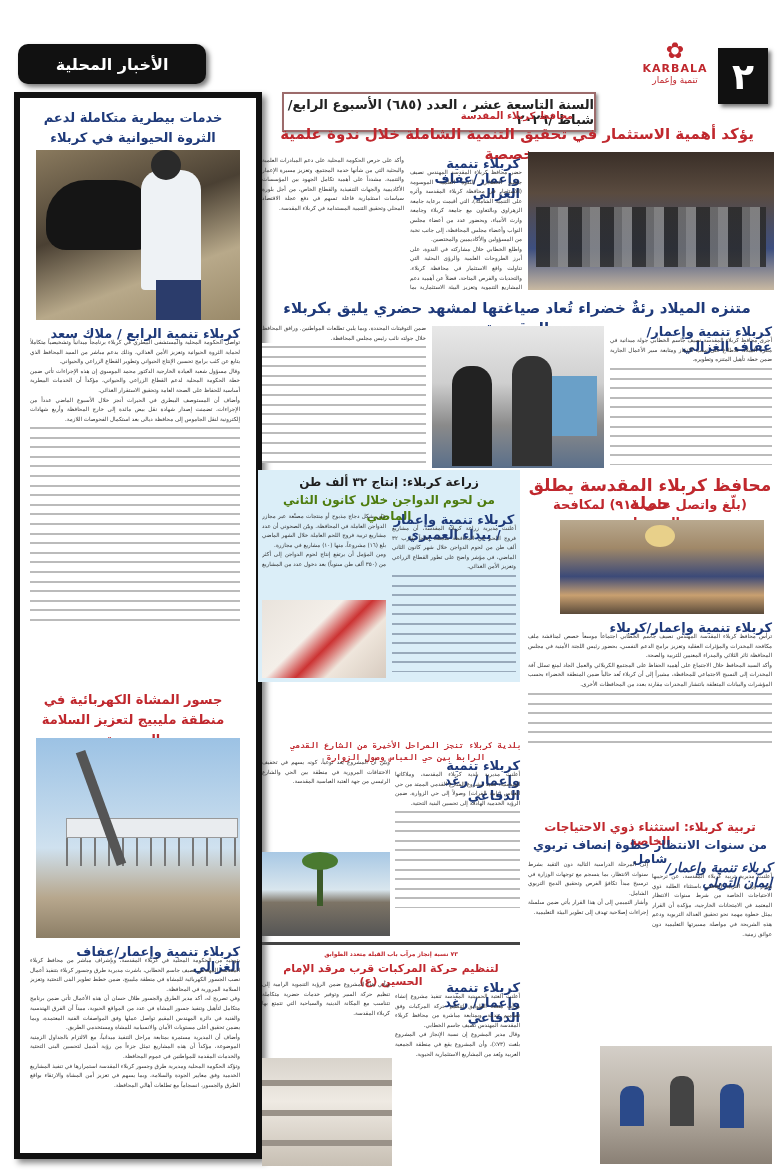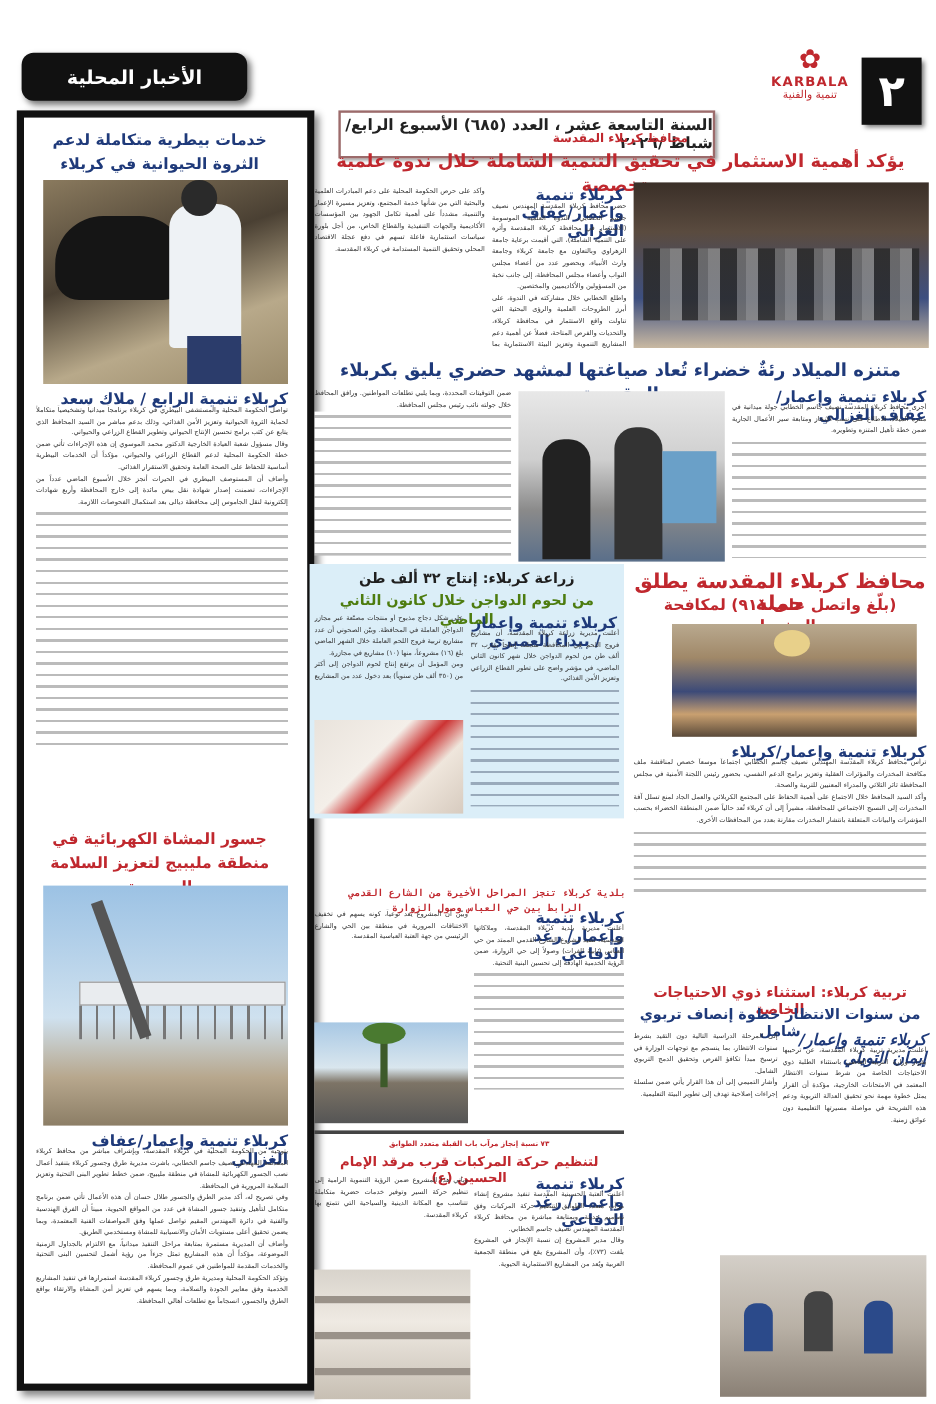--- a/index.html
+++ b/index.html
@@ -23,21 +23,21 @@
   .blue-box{background:#dbeef8;}
   .text-lines{background:repeating-linear-gradient(#fff 0 3px,#bbb 3px 5px,#fff 5px 9.6px);}
 </style>
 </head>
 <body>
 
 <div class="abs page-num">٢</div>
 <div class="abs logo">
   <div class="flower">✿</div>
   <div class="brand">KARBALA</div>
-  <div class="sub">تنمية والفنية</div>
+  <div class="sub">تنمية وإعمار</div>
 </div>
 <div class="abs issue-box">
     <span>السنة التاسعة عشر ، العدد (٦٨٥) الأسبوع الرابع/ شباط /٢٠٢٦</span>
   </div>
 <div class="abs section-tab">الأخبار المحلية</div>
 
 <div class="abs left-col"></div>
 
 <div class="abs hl-blue" style="left:28px;top:108px;width:210px;font-size:13px;line-height:20px;">خدمات بيطرية متكاملة لدعم الثروة الحيوانية في كربلاء المقدسة</div>
 <div class="abs photo" style="left:36px;top:150px;width:204px;height:170px;background:linear-gradient(160deg,#8a7a5e 0%,#4a4033 40%,#b8a98a 70%,#9a8a6a 100%);">

